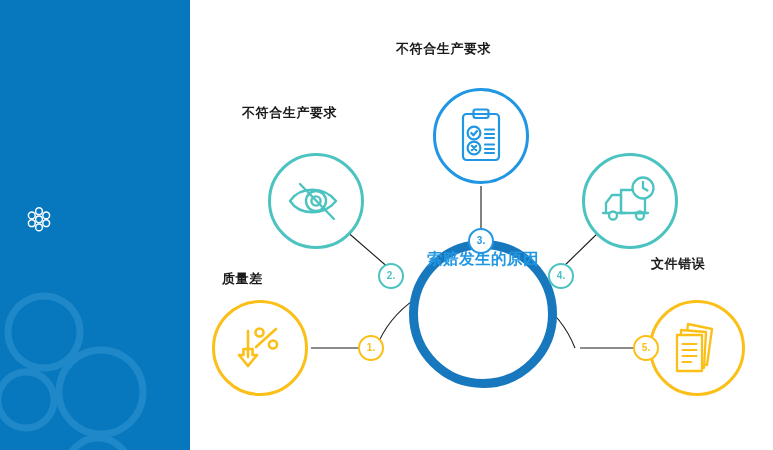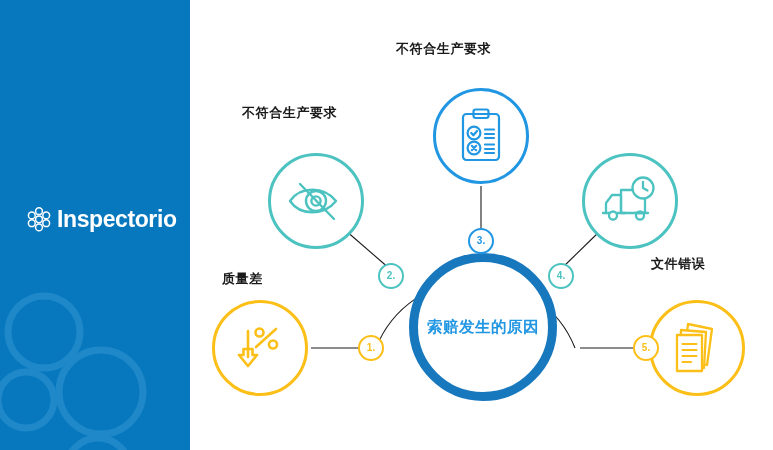--- a/index.html
+++ b/index.html
@@ -62,29 +62,28 @@
   #wires {
     position: absolute;
     left: 0; top: 0;
     width: 583px; height: 450px;
   }
 
   
   #hub {
     position: absolute;
     left: 219px;
-    top: 253px;
+    top: 240px;
     width: 148px;
     height: 148px;
     border-radius: 50%;
     border: 9px solid #1878BE;
     background: #ffffff;
     box-sizing: border-box;
     display: flex;
-    align-items: center;
     justify-content: center;
   }
   #hub-label {
     color: #2196E3;
     font-size: 15.5px;
     font-weight: bold;
     letter-spacing: 0.5px;
     text-align: center;
     line-height: 1.25;
     white-space: nowrap;
@@ -162,21 +161,20 @@
         <g fill="none" stroke="#ffffff" stroke-width="1.5">
           <circle cx="13" cy="5.2" r="3.4"></circle>
           <circle cx="20.2" cy="9.4" r="3.4"></circle>
           <circle cx="20.2" cy="17.2" r="3.4"></circle>
           <circle cx="13" cy="21.4" r="3.4"></circle>
           <circle cx="5.8" cy="17.2" r="3.4"></circle>
           <circle cx="5.8" cy="9.4" r="3.4"></circle>
           <circle cx="13" cy="13.3" r="3.4"></circle>
         </g>
       </svg>
-      <span id="brand-wordmark">Inspectorio</span>
     </div>
   </div>
 
   <div id="diagram">
 
     <svg id="wires" viewBox="0 0 583 450">
 
       <path d="M 186 348 A 107 107 0 0 1 385 348" fill="none" stroke="#1a1a1a" stroke-width="1.1"></path>
 
       <line x1="121" y1="348" x2="181" y2="348" stroke="#1a1a1a" stroke-width="1.1"></line>

